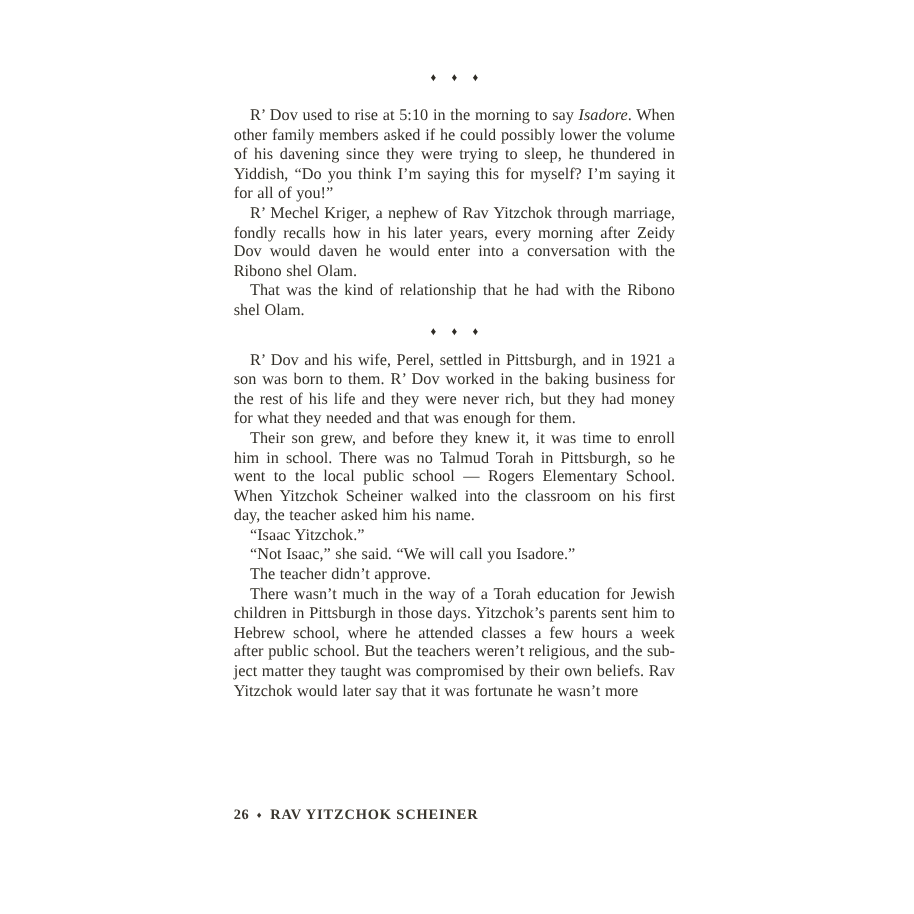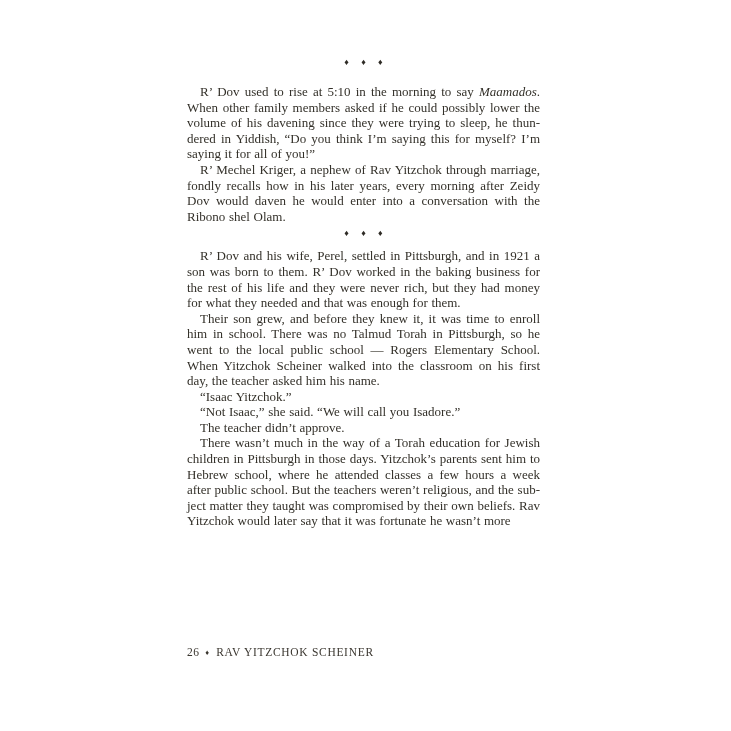--- a/index.html
+++ b/index.html
@@ -49,20 +49,21 @@
     margin: 4px 0 9px 0;
   }
   .page-footer {
     position: absolute;
     left: 187px;
     top: 646px;
     font-size: 11.5px;
     letter-spacing: 0.4px;
     color: #3a362f;
     white-space: nowrap;
+    font-weight: bold;
   }
   .page-footer .pnum {
     margin-right: 6px;
   }
   .page-footer .fdia {
     font-size: 7.5px;
     vertical-align: 1.5px;
     margin-right: 7px;
     letter-spacing: 0;
   }
@@ -70,22 +71,23 @@
     letter-spacing: 0.7px;
   }
 </style>
 </head>
 <body>
 
 <div class="book-page">
 
   <div class="text-block">
       <div class="ornament">♦ ♦ ♦</div>
-      <p><span>R’ Dov used to rise at 5:10 in the morning to say </span><span class="it">Maamados</span><span>. When other family members asked if he could possibly lower the volume of his davening since they were trying to sleep, he thun­dered in Yiddish, “Do you think I’m saying this for myself? I’m saying it for all of you!”</span></p>
+      <p><span>R’ Dov used to rise at 5:10 in the morning to say </span><span class="it">Isadore</span><span>. When other family members asked if he could possibly lower the volume of his davening since they were trying to sleep, he thun­dered in Yiddish, “Do you think I’m saying this for myself? I’m saying it for all of you!”</span></p>
       <p><span>R’ Mechel Kriger, a nephew of Rav Yitzchok through marriage, fondly recalls how in his later years, every morning after Zeidy Dov would daven he would enter into a conversation with the Ribono shel Olam.</span></p>
+      <p><span>That was the kind of relationship that he had with the Ribono shel Olam.</span></p>
       <div class="ornament mid">♦ ♦ ♦</div>
       <p><span>R’ Dov and his wife, Perel, settled in Pittsburgh, and in 1921 a son was born to them. R’ Dov worked in the baking business for the rest of his life and they were never rich, but they had money for what they needed and that was enough for them.</span></p>
       <p><span>Their son grew, and before they knew it, it was time to enroll him in school. There was no Talmud Torah in Pittsburgh, so he went to the local public school — Rogers Elementary School. When Yitzchok Scheiner walked into the classroom on his first day, the teacher asked him his name.</span></p>
       <p><span>“Isaac Yitzchok.”</span></p>
       <p><span>“Not Isaac,” she said. “We will call you Isadore.”</span></p>
       <p><span>The teacher didn’t approve.</span></p>
       <p><span>There wasn’t much in the way of a Torah education for Jewish children in Pittsburgh in those days. Yitzchok’s parents sent him to Hebrew school, where he attended classes a few hours a week after public school. But the teachers weren’t religious, and the sub­ject matter they taught was compromised by their own beliefs. Rav Yitzchok would later say that it was fortunate he wasn’t more</span></p>
     </div>
 
   <div class="page-footer">

